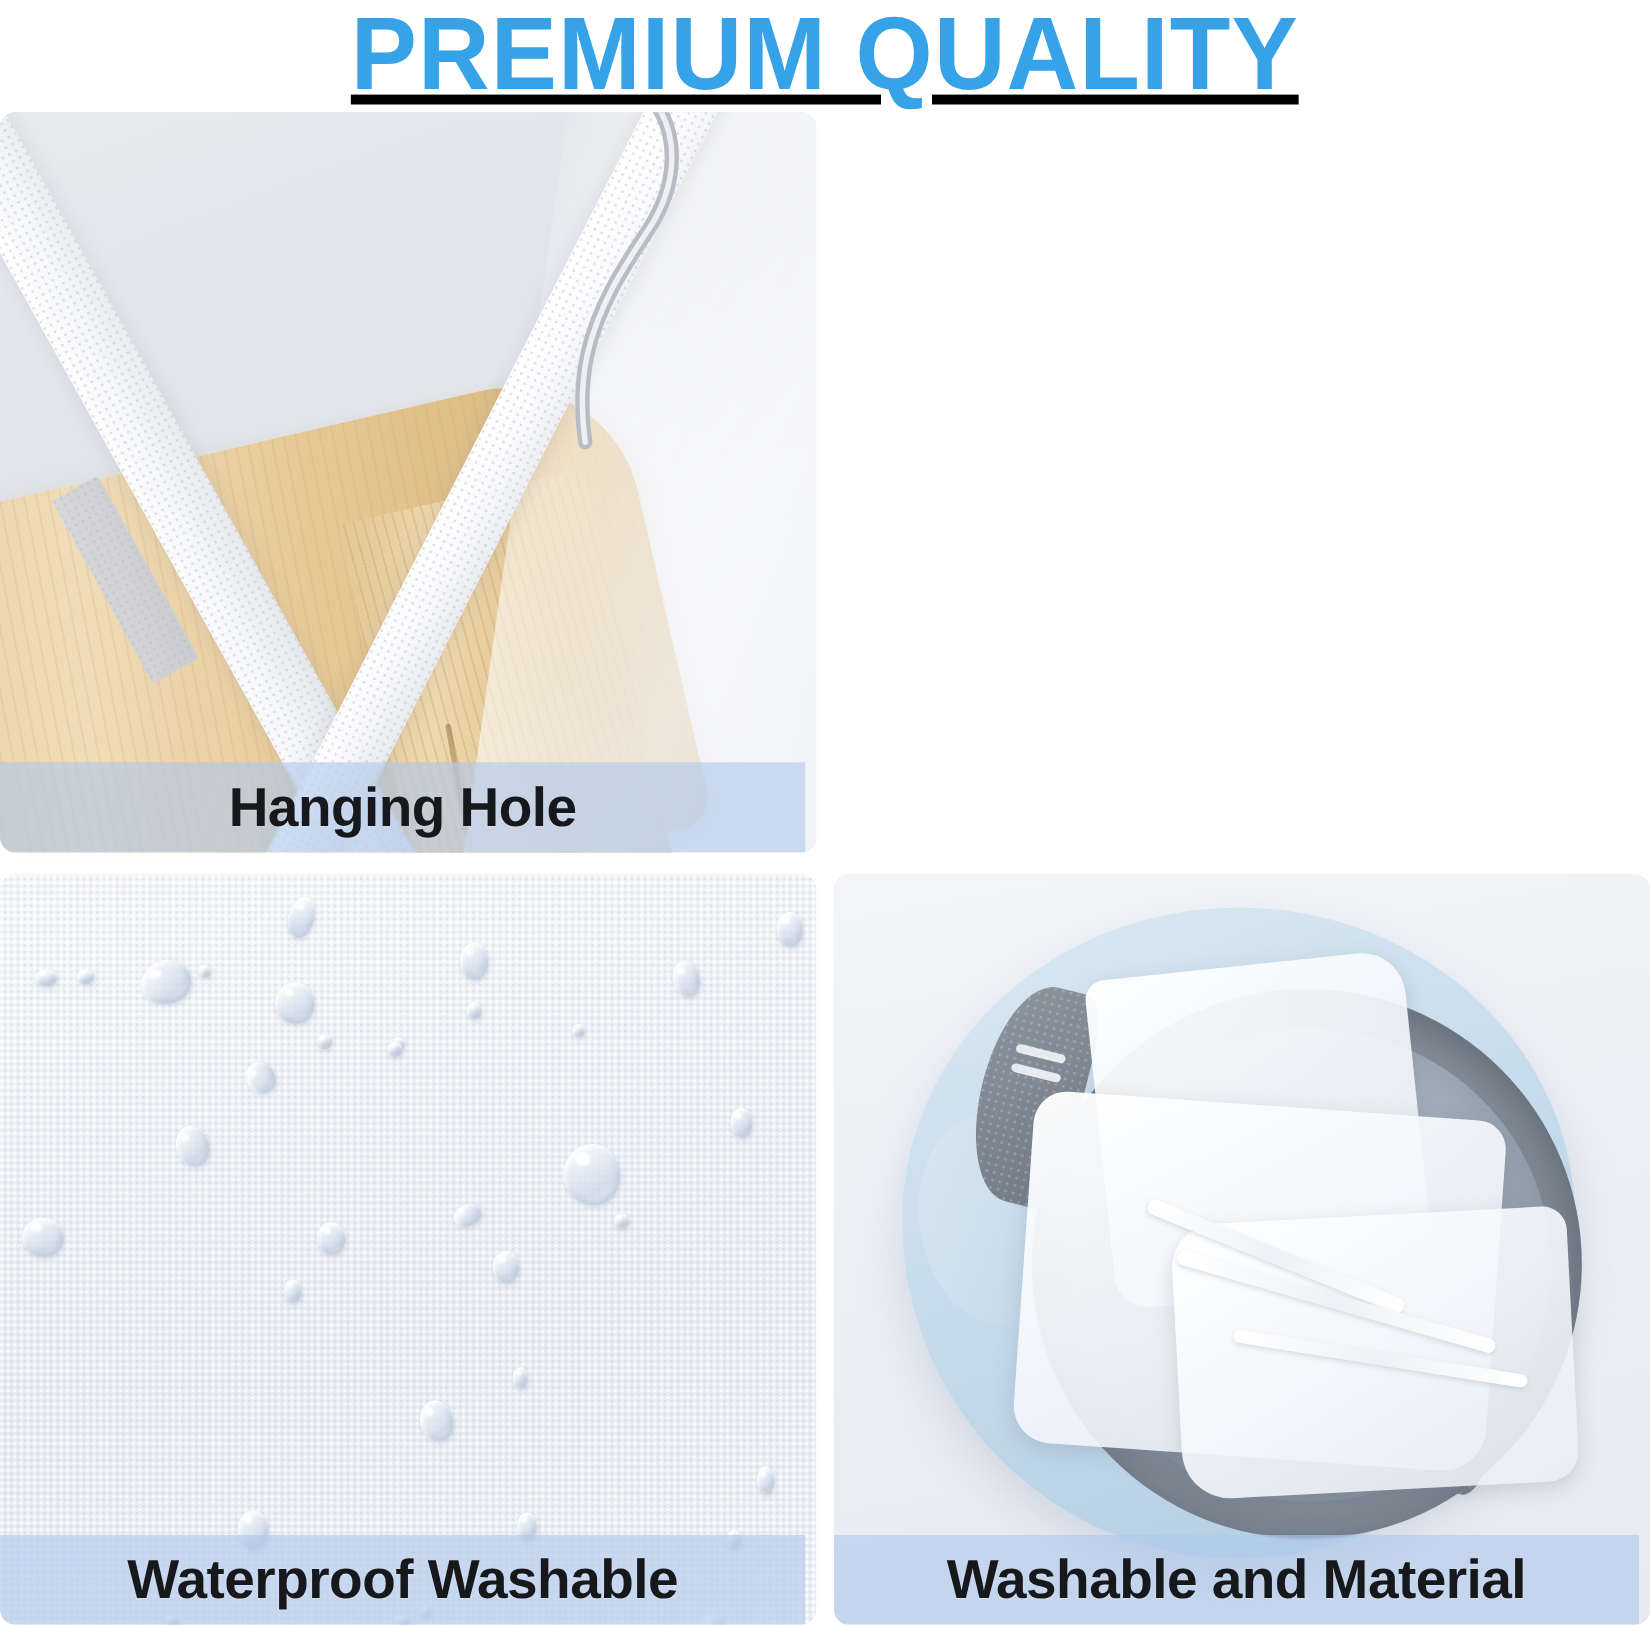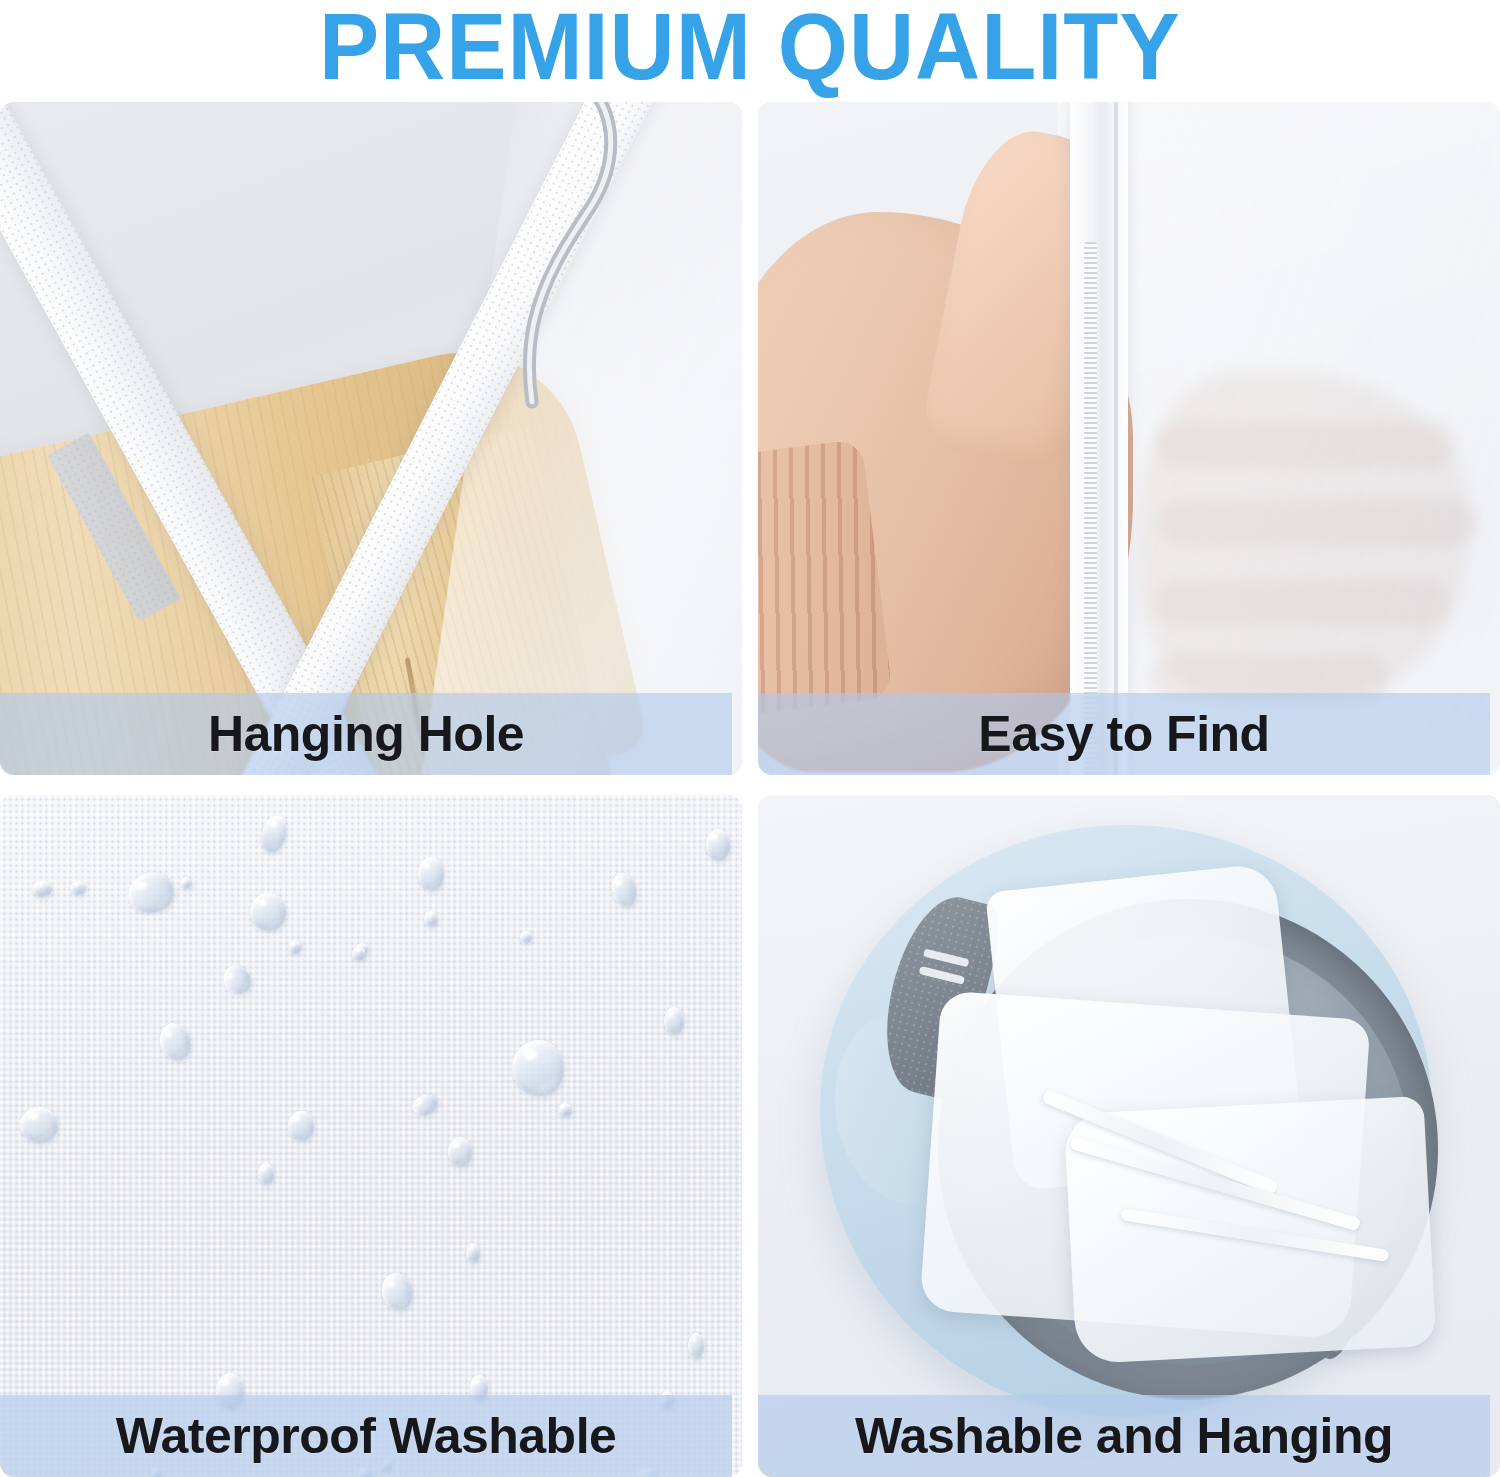--- a/index.html
+++ b/index.html
@@ -22,22 +22,23 @@
   }
 
   
   .header {
     position: absolute;
     left: 0;
     top: 0;
     width: 1500px;
     height: 96px;
     display: flex;
-    align-items: flex-start;
+    align-items: flex-end;
     justify-content: center;
+    text-decoration: underline;
   }
   .header-title {
     font-family: "Liberation Sans", sans-serif;
     font-weight: bold;
     font-size: 94px;
     line-height: 94px;
     letter-spacing: 1px;
     color: #36A3E8;
     transform: scaleX(0.96);
     white-space: nowrap;
@@ -432,40 +433,20 @@
             <path d="M118 2 C 150 36, 146 86, 120 126 C 96 162, 74 196, 64 240 C 58 268, 58 292, 62 320" fill="none" stroke="#b8bcc4" stroke-width="13" stroke-linecap="round"></path>
             <path d="M118 2 C 150 36, 146 86, 120 126 C 96 162, 74 196, 64 240 C 58 268, 58 292, 62 320" fill="none" stroke="#eef0f3" stroke-width="5" stroke-linecap="round"></path>
           </svg>
         </div>
       </div>
       <div class="caption-bar">
         <div class="caption-text">Hanging Hole</div>
       </div>
     </div>
 
-    <div class="panel panel-tr">
-      <div class="photo">
-        <div class="p2-bg"></div>
-        <div class="p2-ghosthand"></div>
-        <div class="p2-finger p2-f1"></div>
-        <div class="p2-finger p2-f2"></div>
-        <div class="p2-finger p2-f3"></div>
-        <div class="p2-finger p2-f4"></div>
-        <div class="p2-plastic"></div>
-        <div class="p2-hand"></div>
-        <div class="p2-thumb"></div>
-        <div class="p2-wrist"></div>
-        <div class="p2-zipper"></div>
-        <div class="p2-zipper-teeth"></div>
-        <div class="p2-zipper-seam"></div>
-      </div>
-      <div class="caption-bar">
-        <div class="caption-text">Easy to Find</div>
-      </div>
-    </div>
 
     <div class="panel panel-bl">
       <div class="photo">
         <div class="p3-bg"></div>
         <div class="p3-weave"></div>
 
         <div class="drop" style="left:128px;  top:78px;  width:46px; height:40px; transform:rotate(-18deg);"></div>
         <div class="drop" style="left:250px;  top:98px;  width:36px; height:38px;"></div>
         <div class="drop" style="left:262px;  top:20px;  width:24px; height:38px; transform:rotate(16deg);"></div>
         <div class="drop" style="left:418px;  top:62px;  width:26px; height:34px;"></div>
@@ -524,18 +505,18 @@
           <div class="p4-water"></div>
           <div class="p4-bag p4-bag1"></div>
           <div class="p4-bag p4-bag2"></div>
           <div class="p4-bag p4-bag3"></div>
           <div class="p4-bagzip p4-z1"></div>
           <div class="p4-bagzip p4-z2"></div>
           <div class="p4-bagzip p4-z3"></div>
         </div>
       </div>
       <div class="caption-bar">
-        <div class="caption-text">Washable and Hanging</div>
+        <div class="caption-text">Washable and Material</div>
       </div>
     </div>
 
   </div>
 </div>
 
 </body></html>

